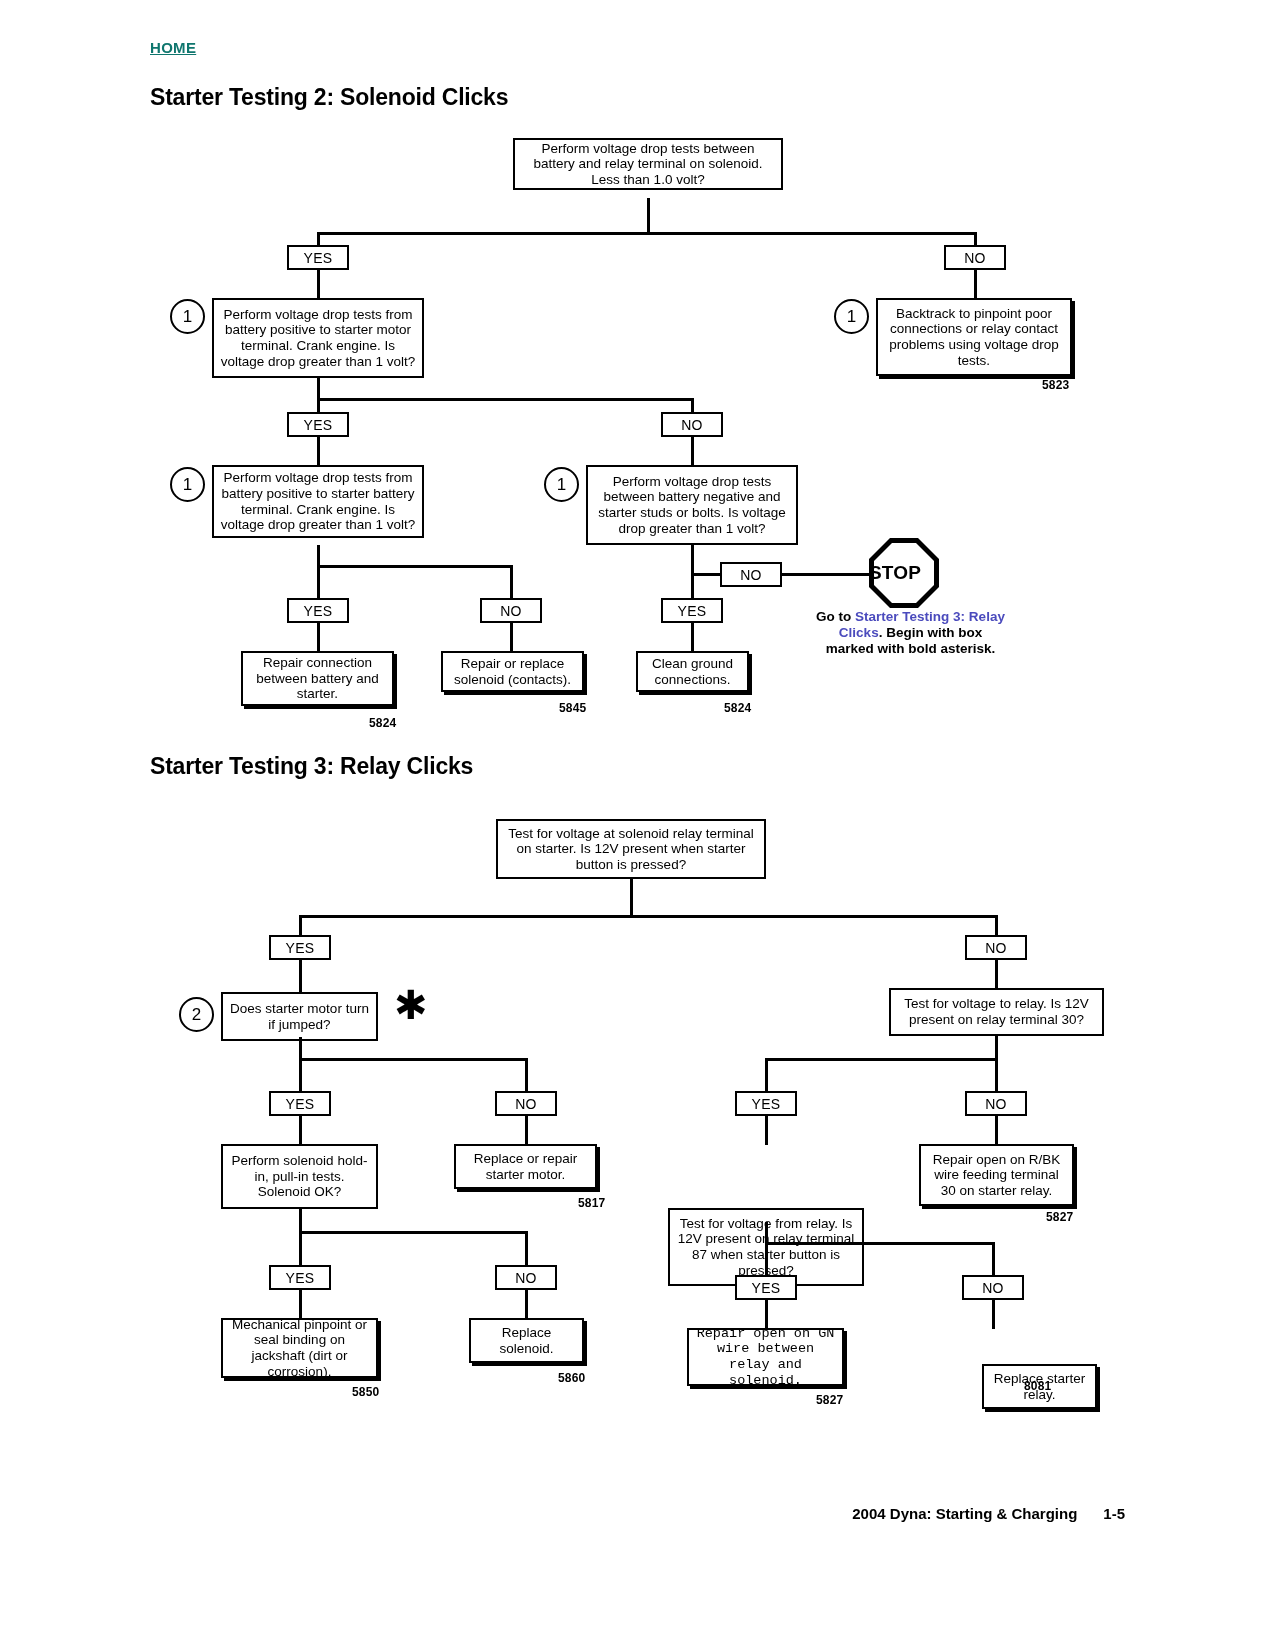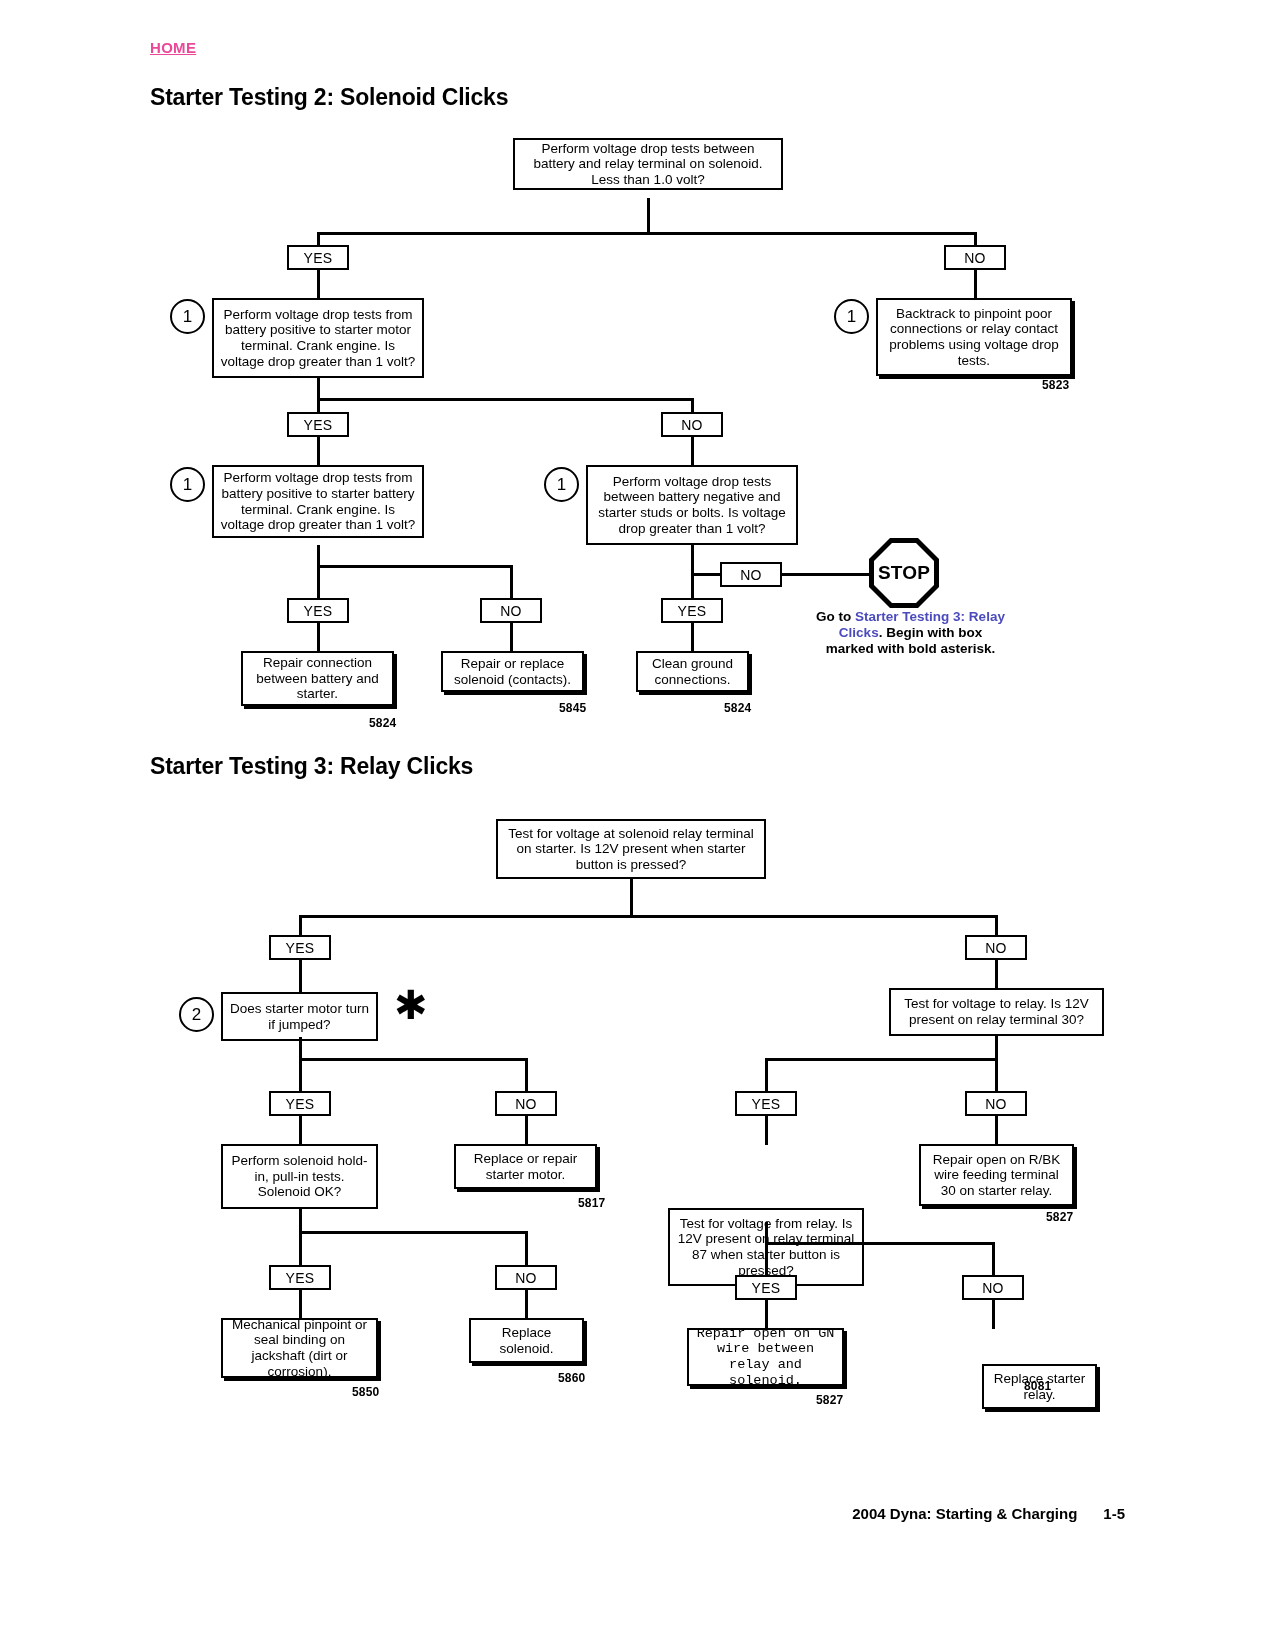--- a/index.html
+++ b/index.html
@@ -6,21 +6,21 @@
   body{
     width:1275px;height:1651px;position:relative;
     font-family:"Liberation Sans","DejaVu Sans",sans-serif;
     color:#000;overflow:hidden;
   }
   .page{position:absolute;inset:0;}
 
   
   .home-link{
     position:absolute;left:150px;top:39px;
-    font-size:15px;font-weight:bold;color:#ec4899;
+    font-size:15px;font-weight:bold;color:#0f766e;
     text-decoration:underline;letter-spacing:.3px;cursor:pointer;
   }
   .section-title{
     position:absolute;font-size:23px;font-weight:bold;
     letter-spacing:-.2px;white-space:nowrap;
   }
   #title-1{left:150px;top:84px;}
   #title-2{left:150px;top:753px;}
 
   
@@ -51,21 +51,21 @@
   .v{width:2.5px;}
 
   .refnum{
     position:absolute;font-size:12px;font-weight:bold;
     letter-spacing:.2px;
   }
 
   
   .stop{
     position:absolute;width:70px;height:70px;
-    display:flex;align-items:center;justify-content:center;
+    display:flex;align-items:center;
   }
   .stop .oct{
     position:absolute;inset:0;background:#000;
     clip-path:polygon(30% 0,70% 0,100% 30%,100% 70%,70% 100%,30% 100%,0 70%,0 30%);
   }
   .stop .oct-in{
     position:absolute;inset:5px;background:#fff;
     clip-path:polygon(30% 0,70% 0,100% 30%,100% 70%,70% 100%,30% 100%,0 70%,0 30%);
   }
   .stop span{position:relative;font-size:19px;font-weight:bold;letter-spacing:.2px;}

